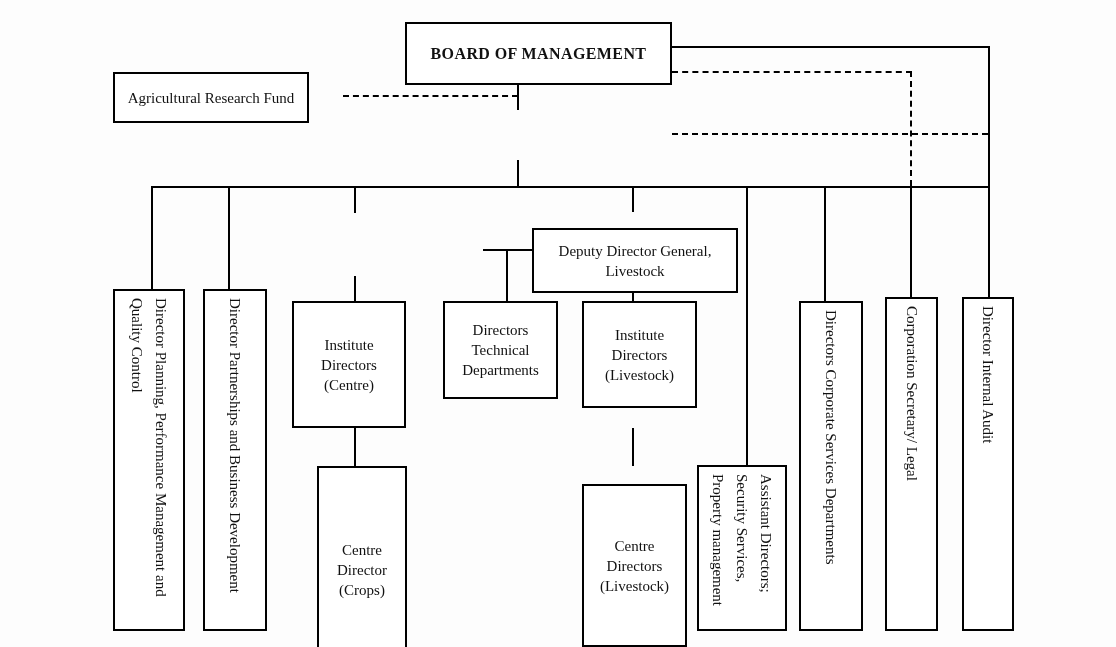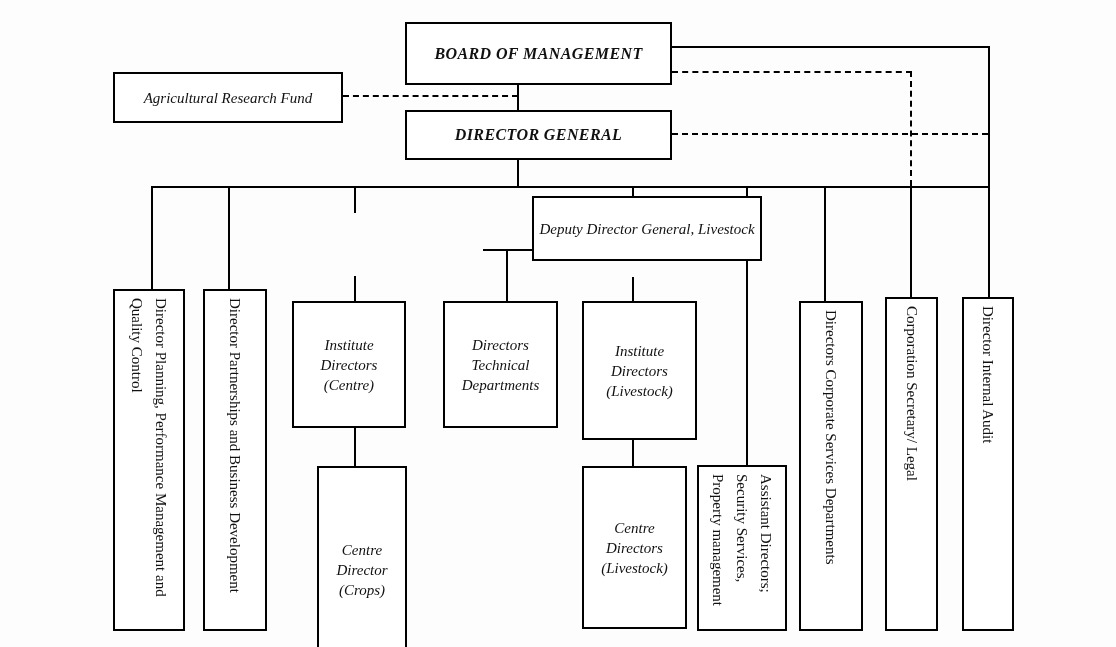--- a/index.html
+++ b/index.html
@@ -24,21 +24,20 @@
     background:#fff;
     border:2px solid #000;
     box-sizing:border-box;
     display:flex;
     align-items:center;
     justify-content:center;
     text-align:center;
     font-size:15px;
     line-height:20px;
     padding:2px 4px;
-    font-style:italic;
   }
   .box.bold{font-weight:bold;font-size:16px;letter-spacing:.4px;}
   
   .vbox{
     position:absolute;
     background:#fff;
     border:2px solid #000;
     box-sizing:border-box;
     display:flex;
     justify-content:center;
@@ -77,50 +76,47 @@
 
   <div class="dh" style="left:343px;top:95px;width:175px"></div>
   <div class="dh" style="left:672px;top:71px;width:240px"></div>
   <div class="dv" style="left:910px;top:71px;height:115px"></div>
   <div class="dh" style="left:672px;top:133px;width:316px"></div>
 
   <div class="box bold" style="left:405px;top:22px;width:267px;height:63px">
     <span>BOARD OF MANAGEMENT</span>
   </div>
 
-  <div class="box" style="left:113px;top:72px;width:230px;height:51px">
+  <div class="box" style="left:113px;top:72px;width:196px;height:51px">
     <span>Agricultural Research Fund</span>
   </div>
 
-  <div class="box bold" style="left:405px;top:110px;width:267px;height:50px">
-    <span>DIRECTOR GENERAL</span>
-  </div>
 
 
-  <div class="box" style="left:532px;top:196px;width:230px;height:65px">
+  <div class="box" style="left:532px;top:228px;width:206px;height:65px">
     <span>Deputy Director General, Livestock</span>
   </div>
 
   <div class="box" style="left:292px;top:301px;width:114px;height:127px">
     <span>Institute Directors (Centre)</span>
   </div>
 
-  <div class="box" style="left:443px;top:301px;width:115px;height:127px">
+  <div class="box" style="left:443px;top:301px;width:115px;height:98px">
     <span>Directors Technical Departments</span>
   </div>
 
-  <div class="box" style="left:582px;top:301px;width:115px;height:139px">
+  <div class="box" style="left:582px;top:301px;width:115px;height:107px">
     <span>Institute Directors (Livestock)</span>
   </div>
 
   <div class="box" style="left:317px;top:466px;width:90px;height:207px">
     <span>Centre Director (Crops)</span>
   </div>
 
-  <div class="box" style="left:582px;top:466px;width:105px;height:163px">
+  <div class="box" style="left:582px;top:484px;width:105px;height:163px">
     <span>Centre Directors (Livestock)</span>
   </div>
 
   <div class="vbox" style="left:113px;top:289px;width:72px;height:342px">
     <span>Director Planning, Performance Management and Quality Control</span>
   </div>
 
   <div class="vbox" style="left:203px;top:289px;width:64px;height:342px">
     <span>Director Partnerships and Business Development</span>
   </div>

